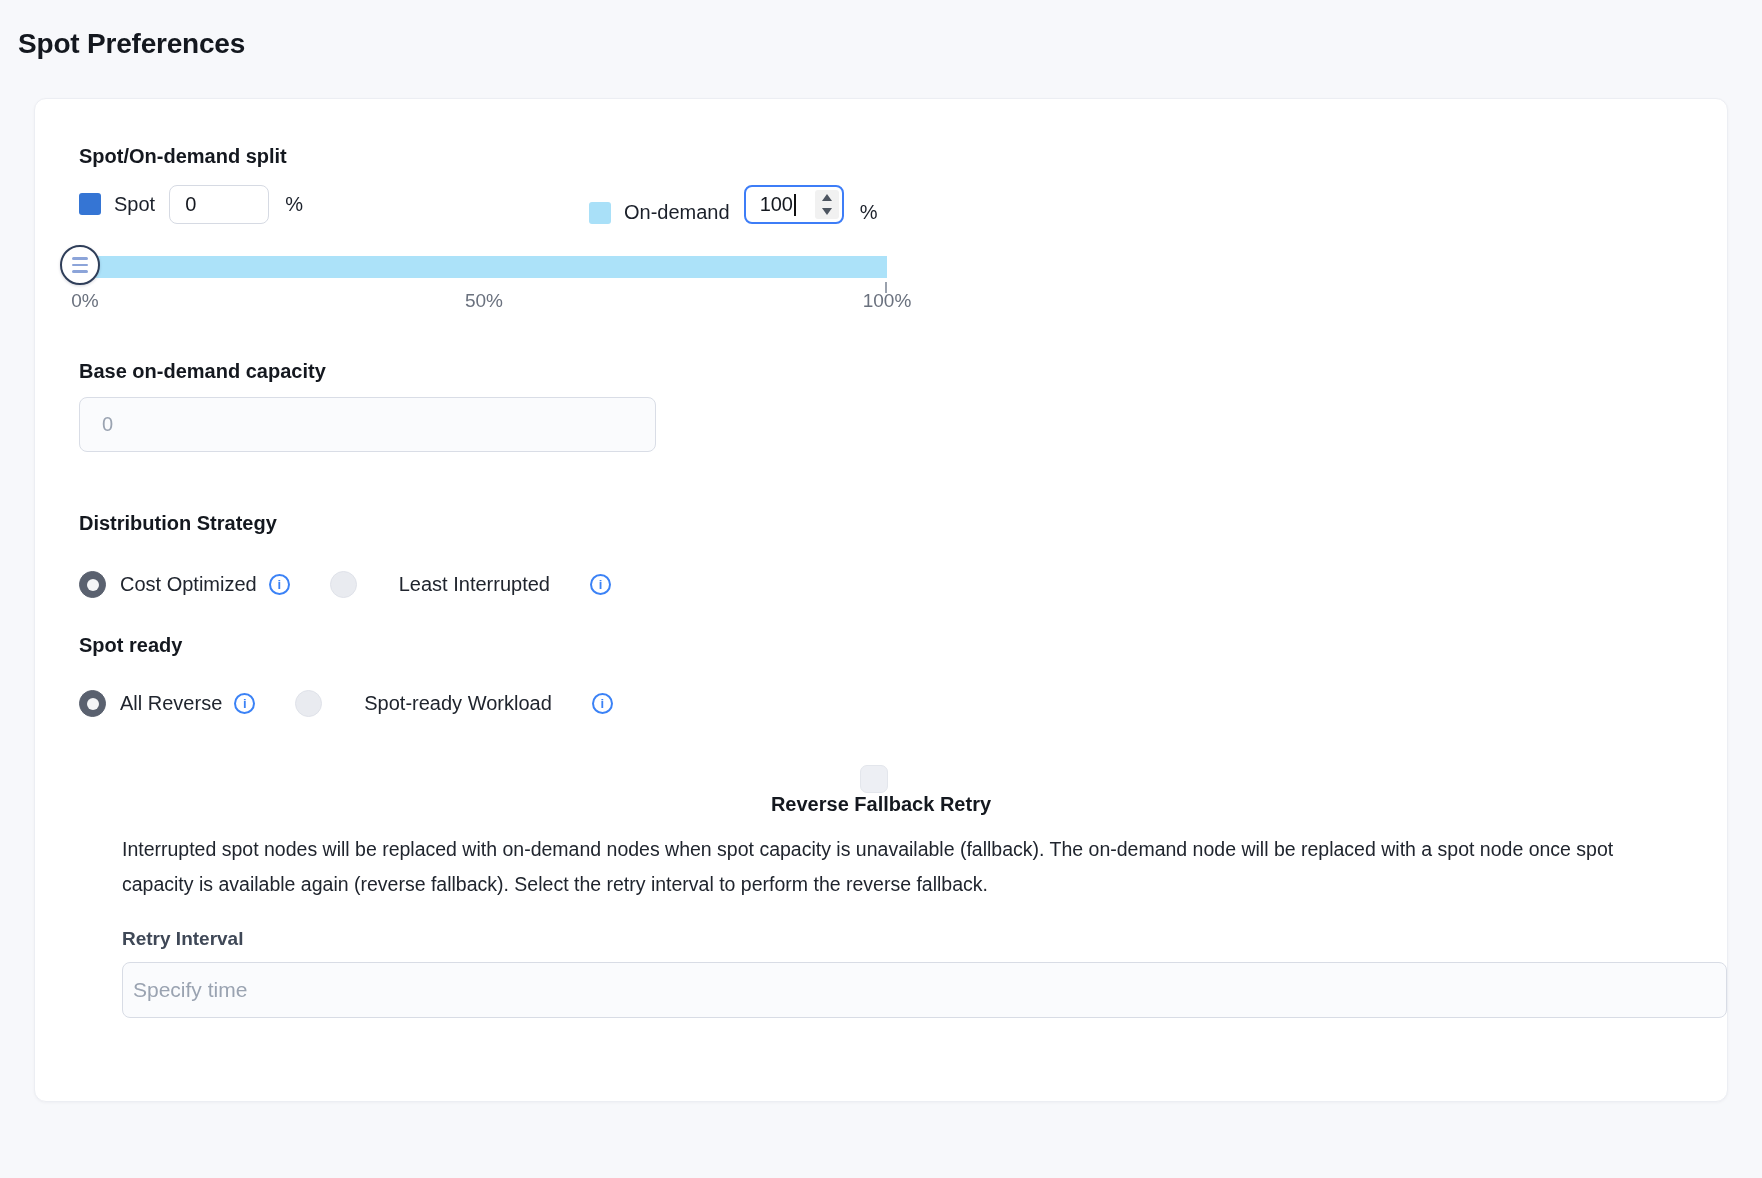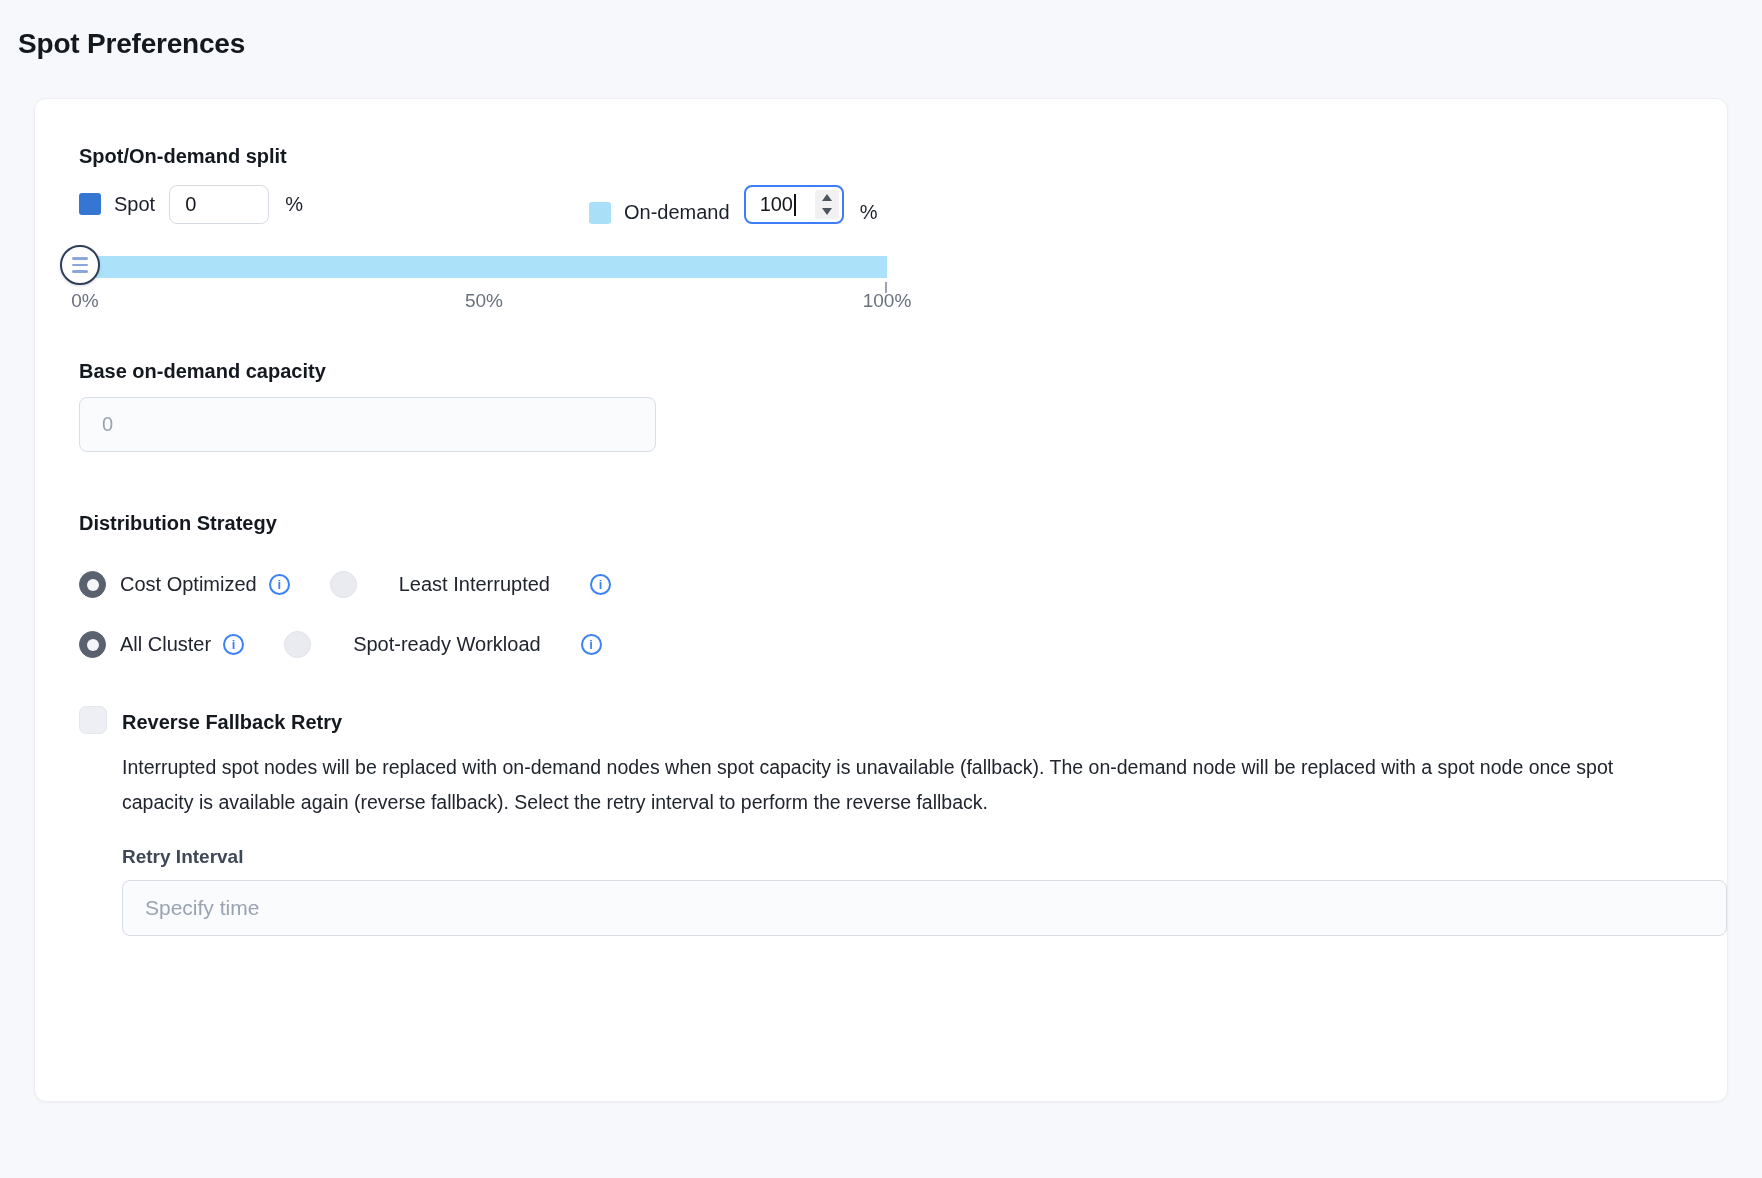--- a/index.html
+++ b/index.html
@@ -94,34 +94,34 @@
   .radio-label { font-size:20px; color:#20252e; margin-right:12px; }
   .info-icon {
     width:21px; height:21px; border:2px solid #3b82f6; border-radius:50%;
     color:#3b82f6; font-size:13px; font-weight:700; line-height:1;
     display:inline-flex; align-items:center; justify-content:center;
     cursor:pointer; flex:0 0 auto;
   }
   .spotready-heading { margin-top:36px; }
 
   
-  .checkbox-row { display:flex; align-items:flex-end; margin-top:48px; }
+  .checkbox-row { display:flex; align-items:center; margin-top:48px;flex-direction:column; }
   .checkbox {
     width:28px; height:28px; border-radius:7px;
     background:#edeff4; border:1px solid #e3e6ec; margin-right:15px; cursor:pointer; flex:0 0 auto;
   }
   .fallback-desc {
     margin-top:16px; margin-left:43px; max-width:1580px;
     font-size:19.5px; line-height:35px; color:#20252e;
   }
   .retry-label { margin-top:26px; margin-left:43px; font-size:19px; font-weight:700; color:#3f4857; }
   .retry-input {
     display:block; margin-top:12px; margin-left:43px; width:1605px; height:56px;
     background:#fafbfd; border:1px solid #d8dce5; border-radius:8px;
-    padding:0 22px; font-size:21px; color:#14181f;
+    padding:0 10px; font-size:21px; color:#14181f;
     font-family:"Liberation Sans","DejaVu Sans",sans-serif; outline:none;
   }
 </style>
 </head>
 <body>
 
 <div class="page">
   <div class="page-title">Spot Preferences</div>
 
   <div class="card">
@@ -178,24 +178,25 @@
         <span class="radio-label">Cost Optimized</span>
         <span class="info-icon">i</span>
       </div>
       <div class="radio-option">
         <span class="radio"></span>
         <span class="radio-label">Least Interrupted</span>
         <span class="info-icon">i</span>
       </div>
     </div>
 
+    <div class="section-heading spotready-heading">Spot ready</div>
     <div class="radio-row spotready">
       <div class="radio-option">
         <span class="radio checked"></span>
-        <span class="radio-label">All Cluster</span>
+        <span class="radio-label">All Reverse</span>
         <span class="info-icon">i</span>
       </div>
       <div class="radio-option">
         <span class="radio"></span>
         <span class="radio-label">Spot-ready Workload</span>
         <span class="info-icon">i</span>
       </div>
     </div>
 
     <div class="checkbox-row">

